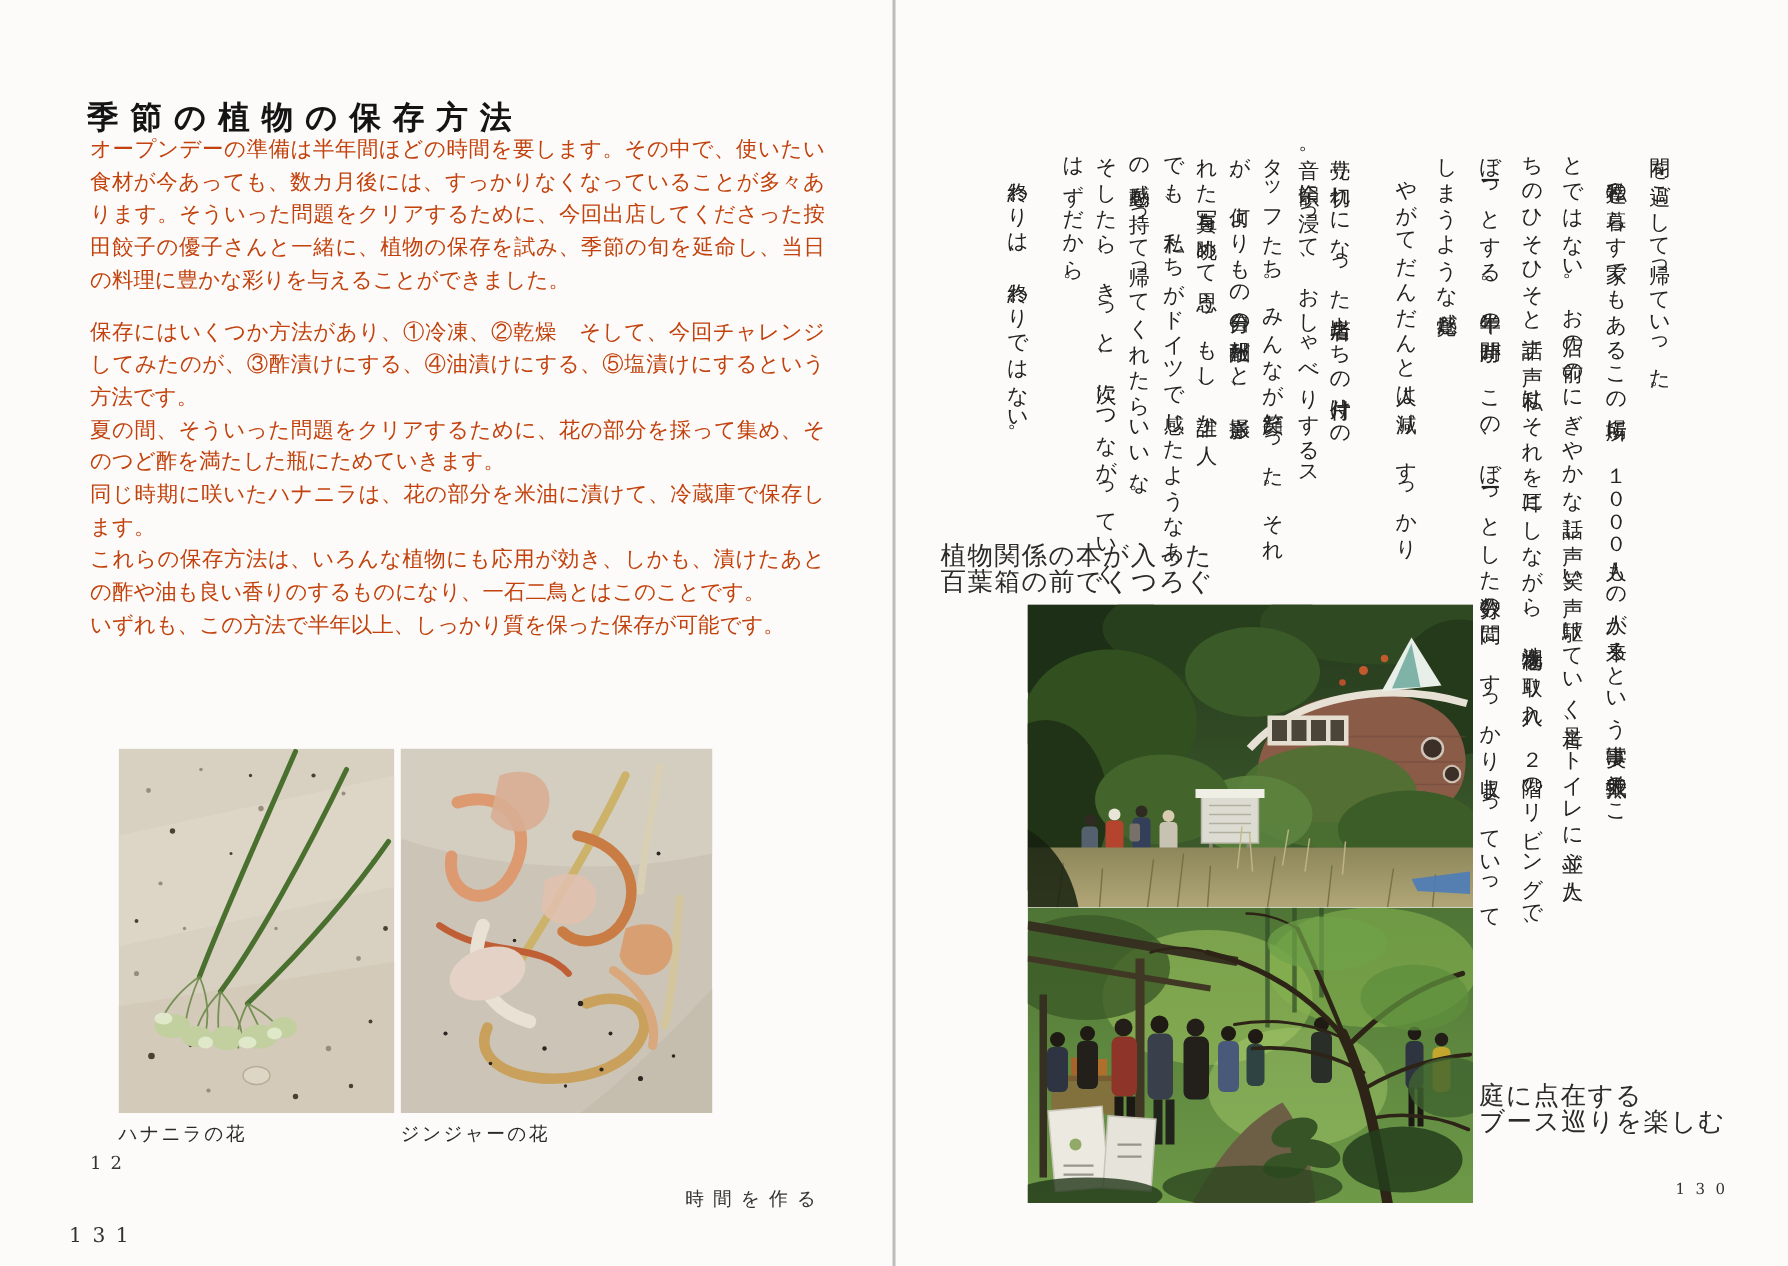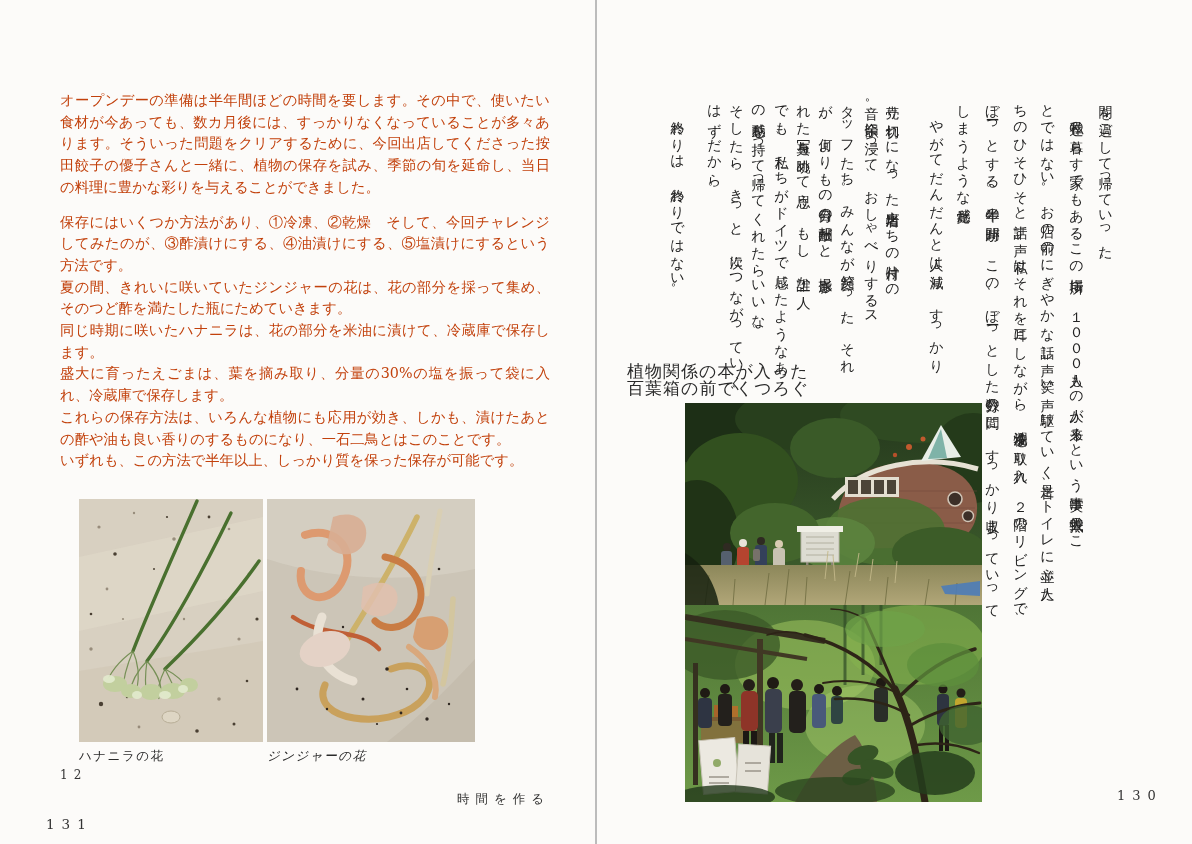--- a/index.html
+++ b/index.html
@@ -16,53 +16,53 @@
   .lp-body{position:absolute;left:60px;top:90px;width:490px;font-size:14.3px;
     line-height:21.7px;text-align:justify;color:#c2410c;}
   .lp-body .para{margin:0;}
   .lp-body .para.gap{margin-bottom:13px;}
 
   .photo{position:absolute;overflow:hidden;}
   .photo svg{display:block;width:100%;height:100%;}
   .photo-a{left:79px;top:499px;width:184px;height:243px;}
   .photo-b{left:267px;top:499px;width:208px;height:243px;}
   .lp-cap{position:absolute;top:748px;font-size:12.5px;letter-spacing:1.5px;color:#2a2a2a;}
-  .lp-cap.a{left:79px;} .lp-cap.b{left:267px;font-style:italic;}
+  .lp-cap.a{left:79px;} .lp-cap.b{left:267px;}
 
   .lp-chapnum{position:absolute;left:60px;top:768px;width:490px;
     font-size:12px;letter-spacing:6px;color:#333;}
   .lp-chaptitle{position:absolute;left:60px;top:791px;width:490px;text-align:right;
     font-size:12.5px;letter-spacing:6px;color:#333;}
   .lp-pagenum{position:absolute;left:46px;top:816px;font-size:13.5px;letter-spacing:7px;color:#333;}
 
   
   .vcol{position:absolute;top:95px;writing-mode:vertical-rl;text-orientation:mixed;
     font-size:14px;line-height:16px;letter-spacing:1.1px;color:#232323;white-space:nowrap;}
   .photo-c{left:685px;top:403px;width:297px;height:202px;}
   .photo-d{left:685px;top:605px;width:297px;height:197px;}
   .rp-cap{position:absolute;font-size:17px;line-height:17px;letter-spacing:1px;
     color:#2a2a2a;white-space:pre-line;}
   .rp-cap.top{left:627px;top:363px;}
   .rp-cap.bottom{left:986px;top:723px;}
-  .rp-pagenum{position:absolute;left:1117px;top:788px;font-size:13px;letter-spacing:7px;color:#333;}
+  .rp-pagenum{position:absolute;left:1117px;top:788px;font-size:10px;letter-spacing:7px;color:#333;}
 </style>
 </head>
 <body>
 
 <div class="spread">
 
   <div class="gutter"></div>
 
+  <h1 class="lp-title">季節の植物の保存方法</h1>
 
   <div class="lp-body">
     <p class="para gap">オープンデーの準備は半年間ほどの時間を要します。その中で、使いたい食材が今あっても、数カ月後には、すっかりなくなっていることが多々あります。そういった問題をクリアするために、今回出店してくださった按田餃子の優子さんと一緒に、植物の保存を試み、季節の旬を延命し、当日の料理に豊かな彩りを与えることができました。</p>
     <p class="para">保存にはいくつか方法があり、①冷凍、②乾燥　そして、今回チャレンジしてみたのが、③酢漬けにする、④油漬けにする、⑤塩漬けにするという方法です。</p>
-    <p class="para">夏の間、きれいに咲いていたジンジャーの花は、花の部分を採って集め、そのつど酢を満たした瓶にためていきます。</p>
+    <p class="para">夏の間、そういった問題をクリアするために、花の部分を採って集め、そのつど酢を満たした瓶にためていきます。</p>
     <p class="para">同じ時期に咲いたハナニラは、花の部分を米油に漬けて、冷蔵庫で保存します。</p>
-    <p class="para">盛大に育ったえごまは、葉を摘み取り、分量の30%の塩を振って袋に入れ、冷蔵庫で保存します。</p>
     <p class="para">これらの保存方法は、いろんな植物にも応用が効き、しかも、漬けたあとの酢や油も良い香りのするものになり、一石二鳥とはこのことです。</p>
     <p class="para">いずれも、この方法で半年以上、しっかり質を保った保存が可能です。</p>
   </div>
 
   <div class="photo photo-a">
     <svg viewBox="0 0 184 243" preserveAspectRatio="none">
       <rect width="184" height="243" fill="#d8d0c1"></rect>
       <path d="M0,58 L184,18 L184,92 L0,132 Z" fill="#e1dacb" opacity="0.55"></path>
       <path d="M0,172 L184,142 L184,243 L0,243 Z" fill="#cfc5b3" opacity="0.55"></path>
       <g fill="#8d8170" opacity="0.85">
@@ -382,15 +382,17 @@
         <ellipse cx="258" cy="60" rx="36" ry="22" fill="#5d8f3c" opacity="0.75"></ellipse>
         <ellipse cx="200" cy="24" rx="40" ry="18" fill="#6fa348" opacity="0.7"></ellipse>
         <ellipse cx="282" cy="120" rx="28" ry="20" fill="#3f6330" opacity="0.8"></ellipse>
         <ellipse cx="250" cy="168" rx="40" ry="22" fill="#243d1c" opacity="0.85"></ellipse>
         <ellipse cx="150" cy="186" rx="60" ry="14" fill="#2c461f" opacity="0.8"></ellipse>
         <ellipse cx="40" cy="192" rx="50" ry="12" fill="#22371a" opacity="0.8"></ellipse>
       </g>
     </svg>
   </div>
 
+  <div class="rp-cap bottom">庭に点在する
+ブース巡りを楽しむ</div>
   <div class="rp-pagenum">130</div>
 
 </div>
 
 </body></html>

